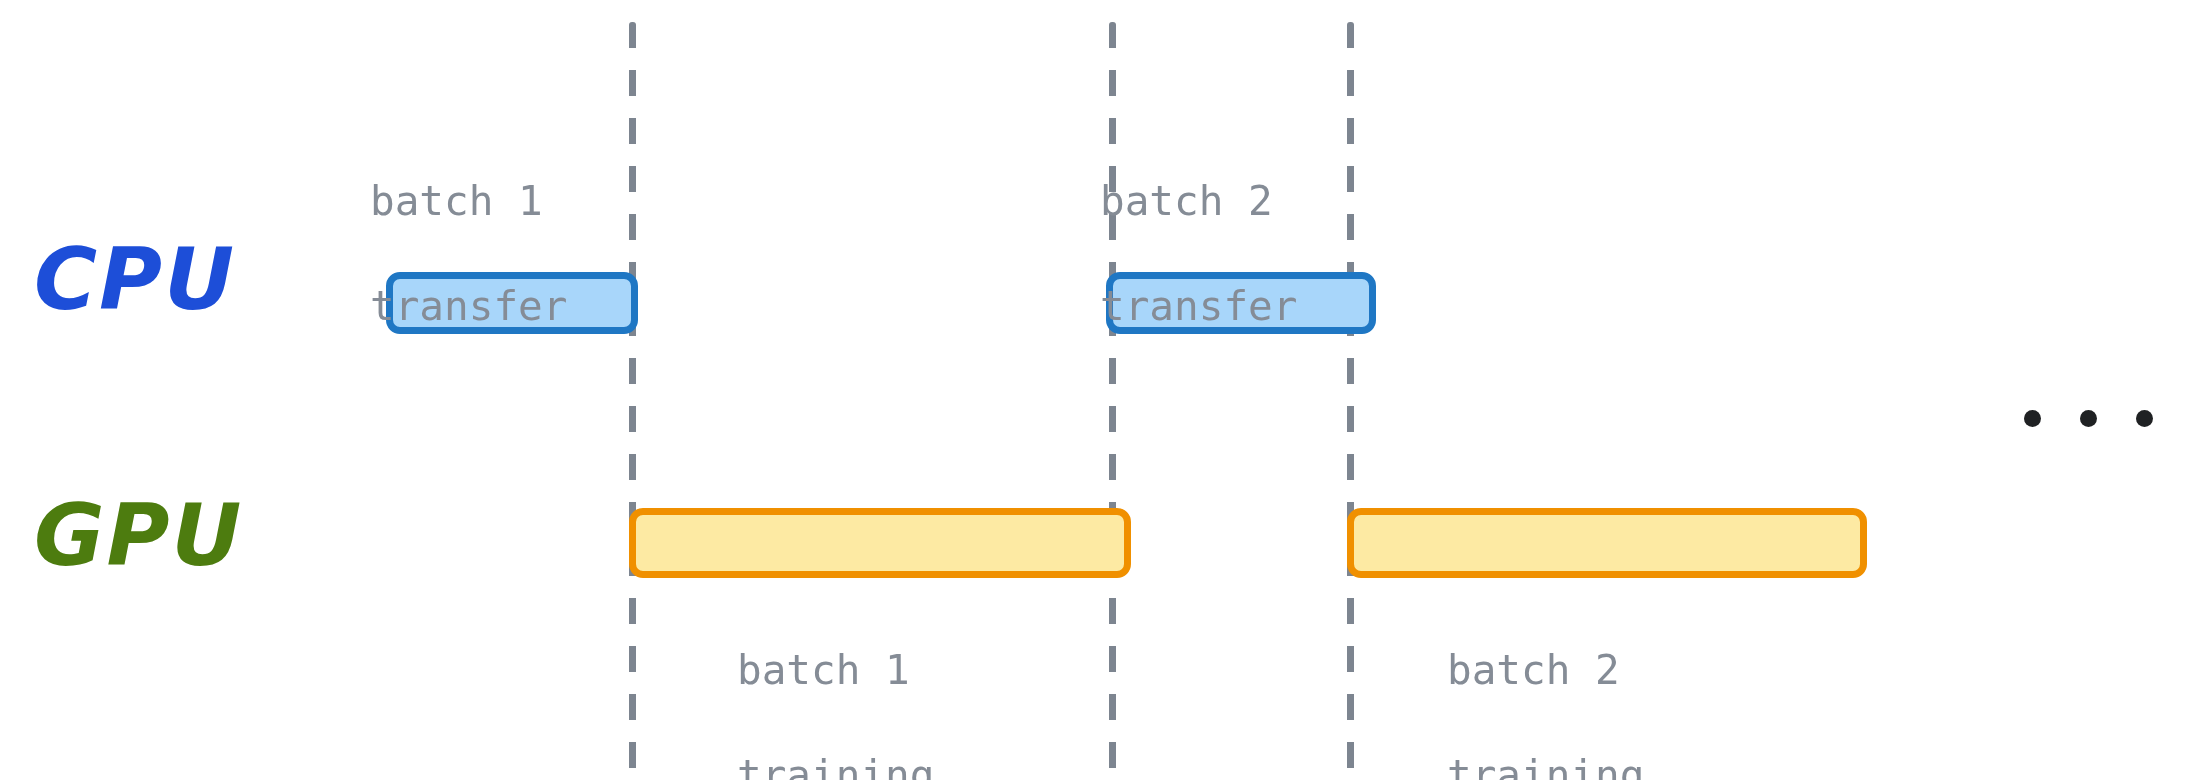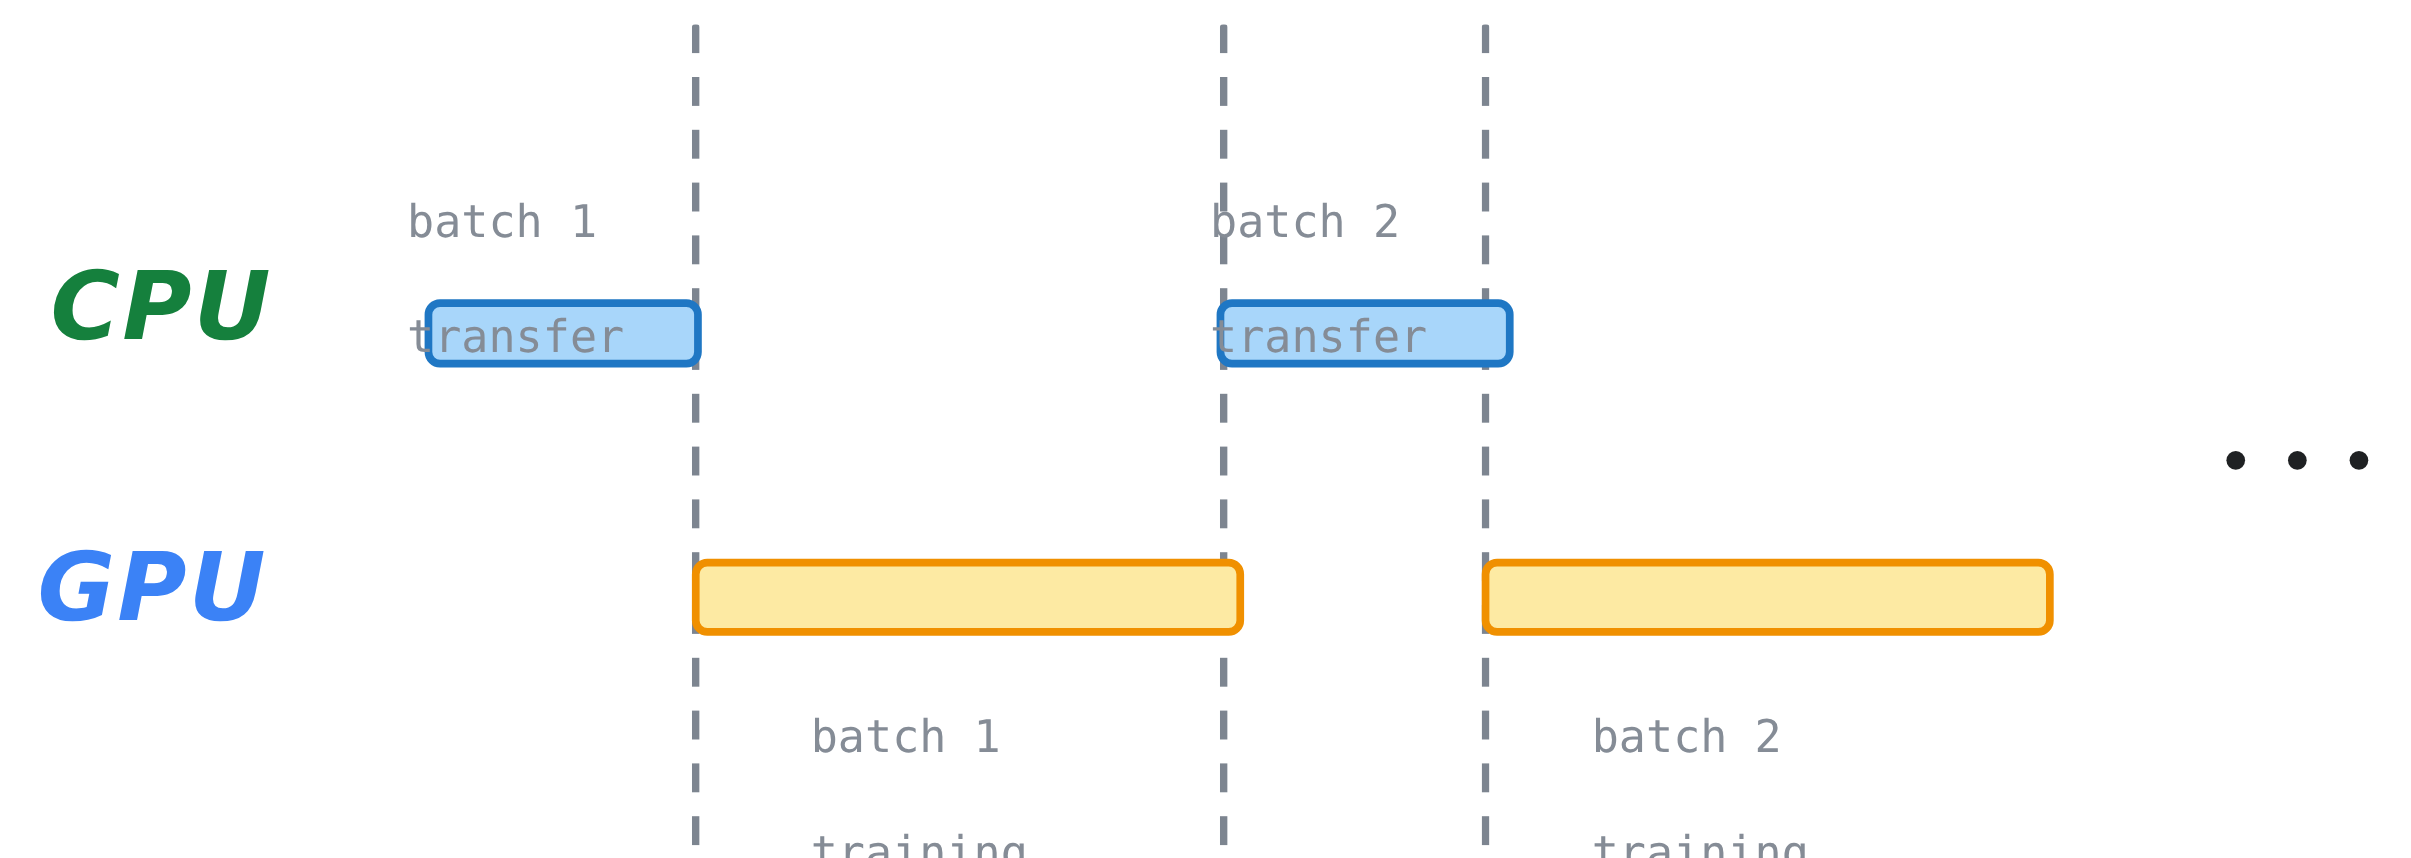--- a/index.html
+++ b/index.html
@@ -24,28 +24,27 @@
     font-size: 86px;
     font-weight: 600;
     letter-spacing: 2px;
     line-height: 1;
     white-space: nowrap;
     user-select: none;
   }
   #cpu-label {
     left: 34px;
     top: 236px;
-    color: #15803d;
+    color: #1d4ed8;
     font-style: italic;
-    margin-left: 12px;
   }
   #gpu-label {
     left: 34px;
     top: 492px;
-    color: #3b82f6;
+    color: #4d7c0f;
     font-style: italic;
   }
 
   
   .divider {
     position: absolute;
     top: 22px;
     width: 7px;
     height: 758px;
     background-image: linear-gradient(

